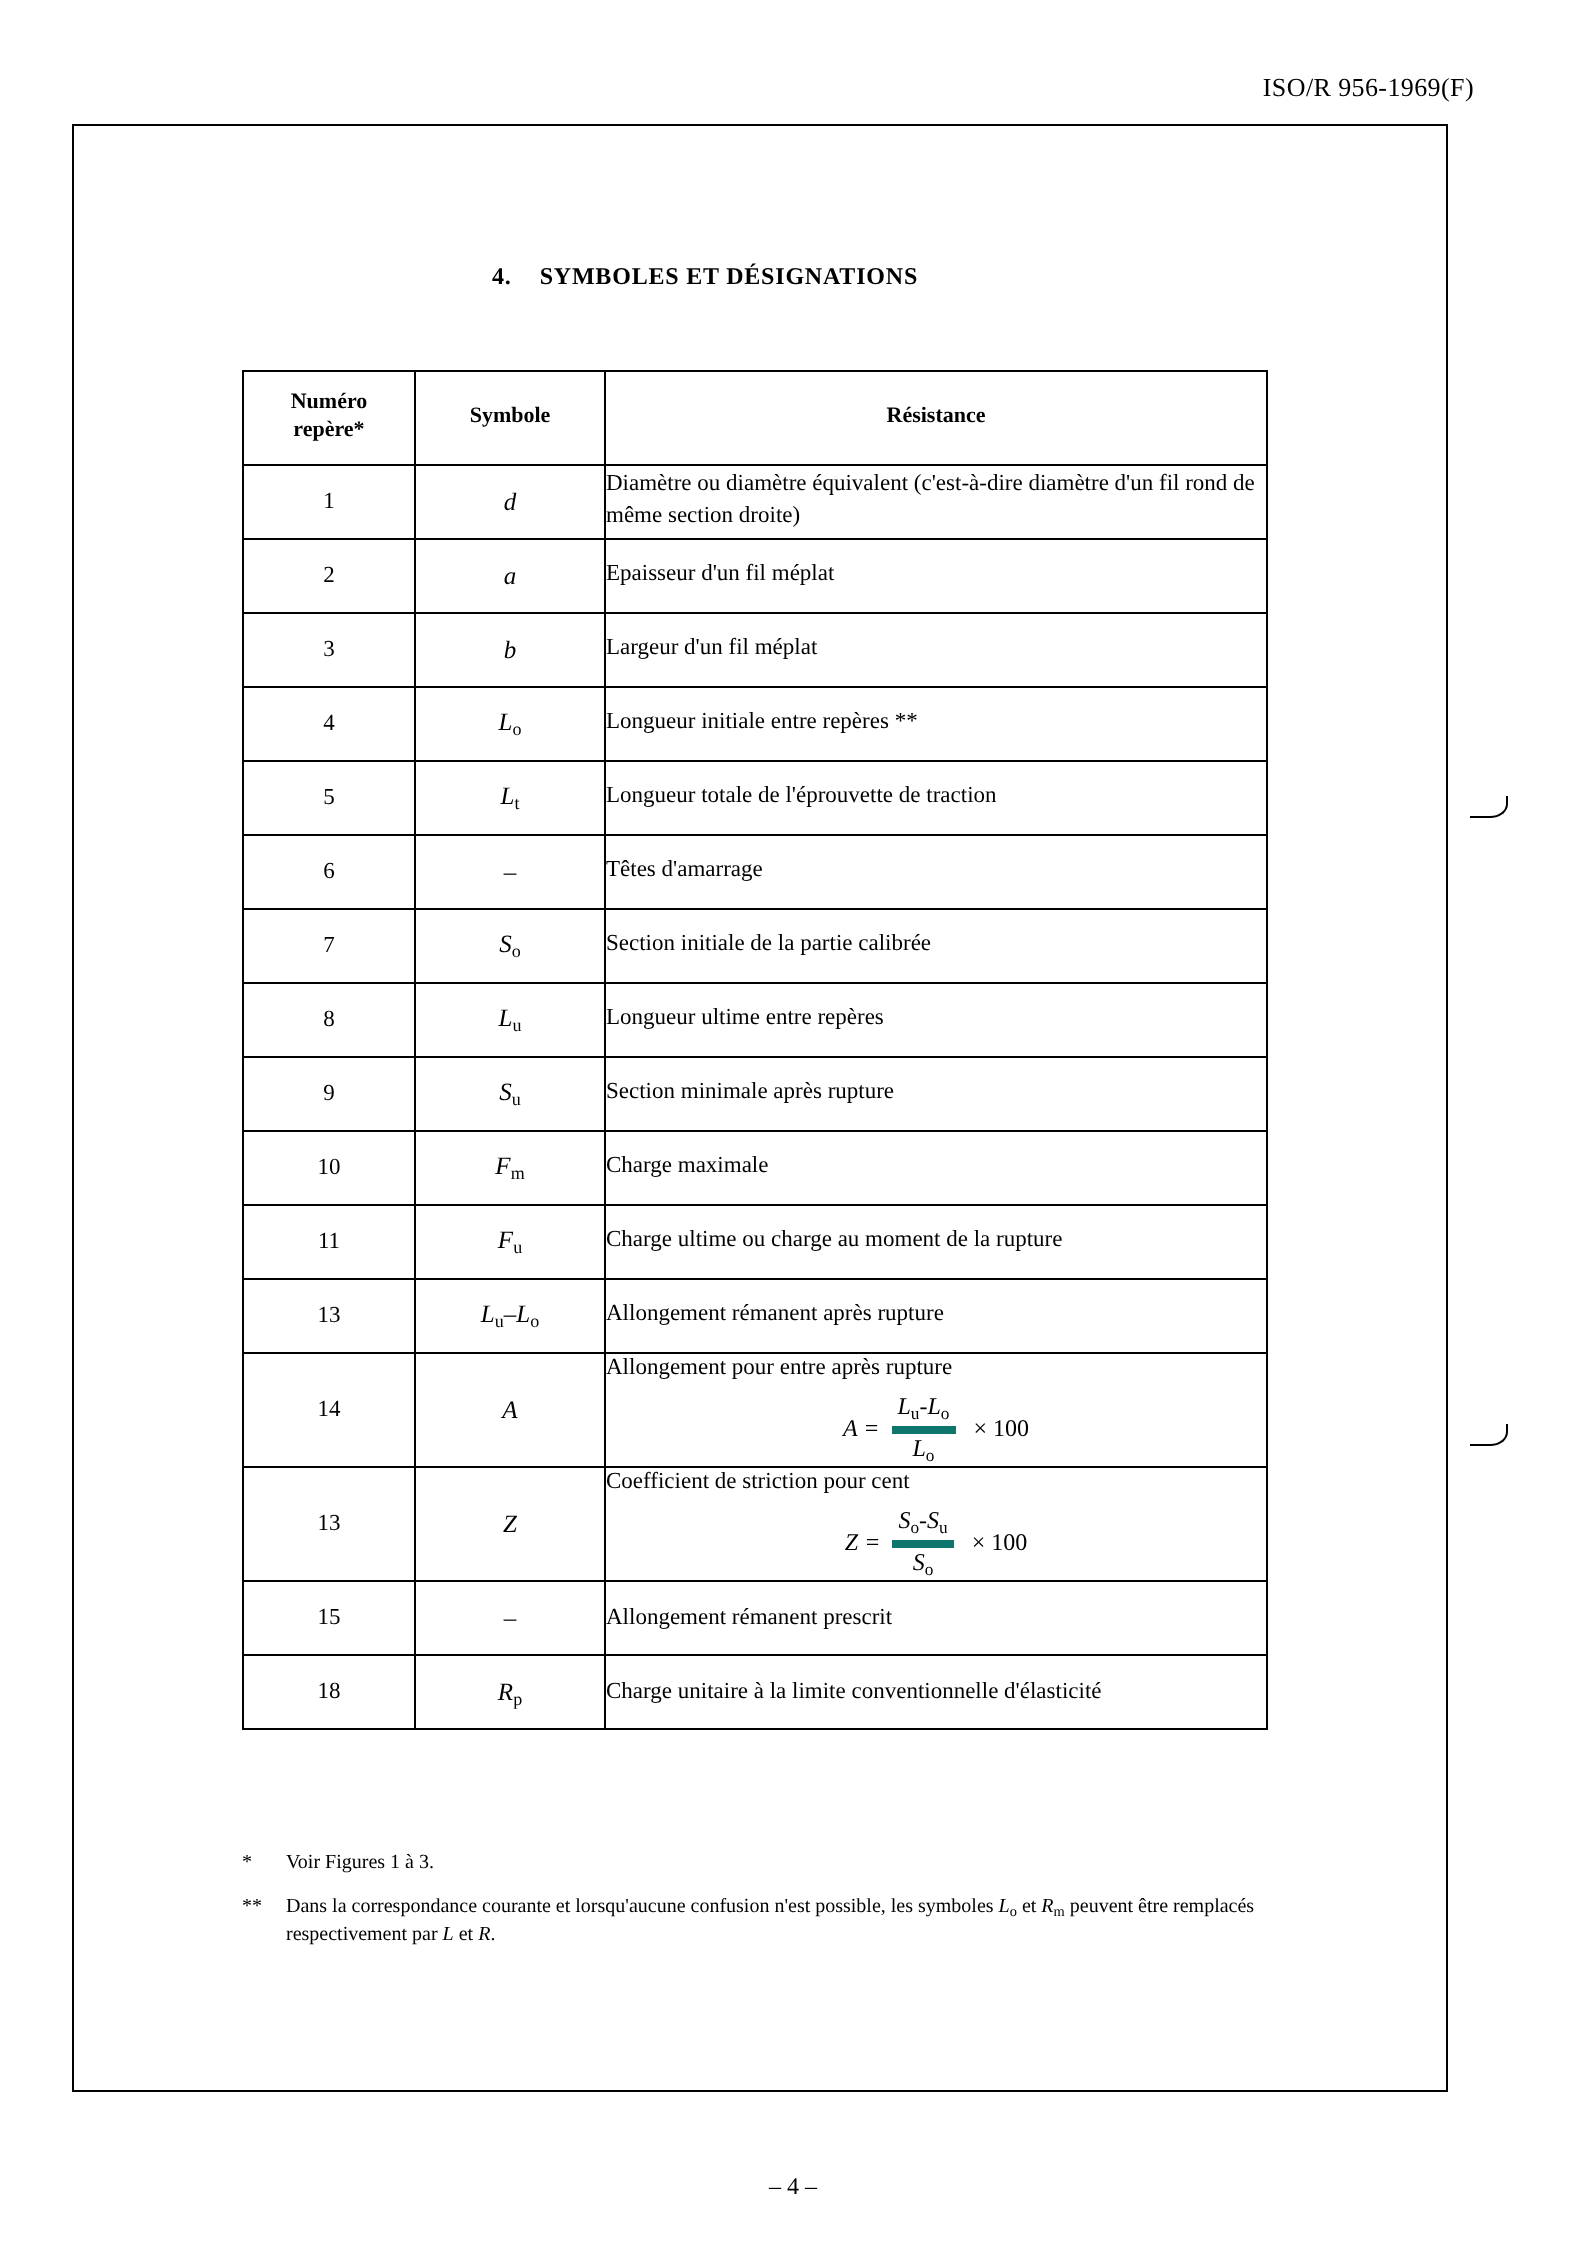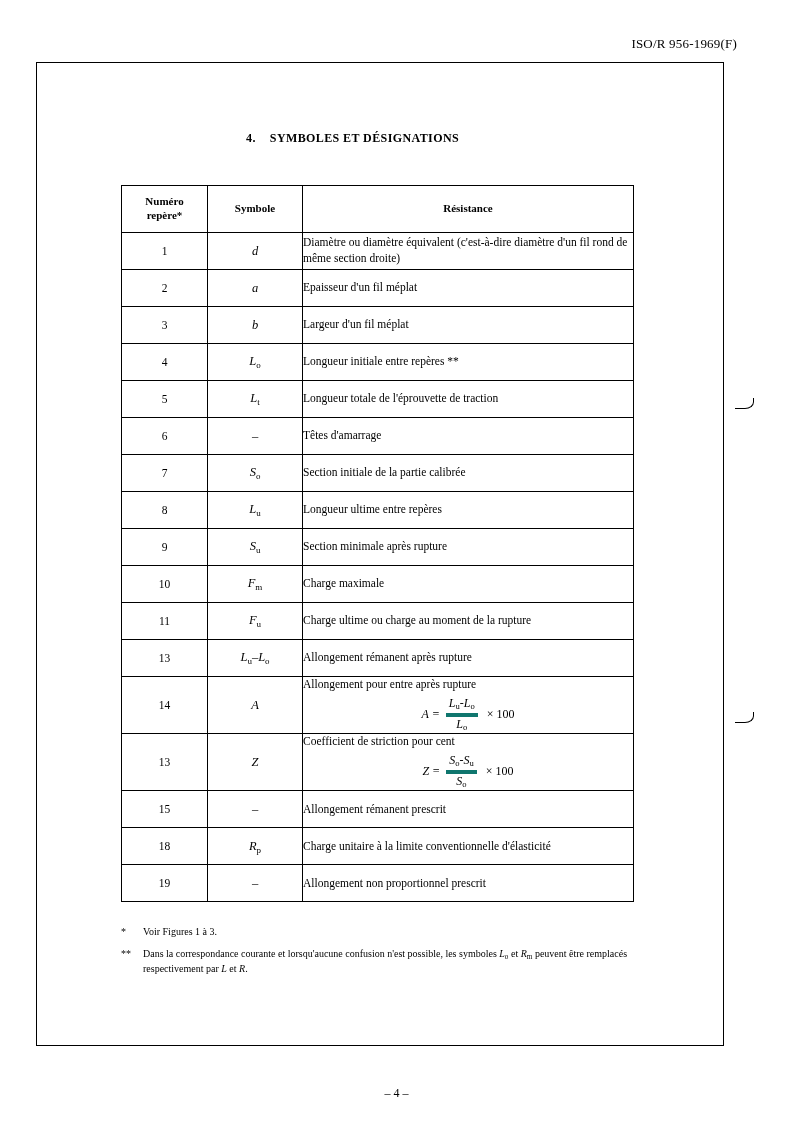--- a/index.html
+++ b/index.html
@@ -292,25 +292,20 @@
       <tr>
         <td class="num">15</td>
         <td class="sym"><span class="plain">–</span></td>
         <td class="des">Allongement rémanent prescrit</td>
       </tr>
       <tr>
         <td class="num">18</td>
         <td class="sym"><span class="sym-i">R</span><sub>p</sub></td>
         <td class="des">Charge unitaire à la limite conventionnelle d'élasticité</td>
       </tr>
-      <tr>
-        <td class="num">19</td>
-        <td class="sym"><span class="plain">–</span></td>
-        <td class="des">Allongement non proportionnel prescrit</td>
-      </tr>
     </tbody>
   </table>
 
   <div class="footnotes">
     <div class="footnote">
       <span class="mark">*</span>
       <span>Voir Figures 1 à 3.</span>
     </div>
     <div class="footnote">
       <span class="mark two">**</span>

